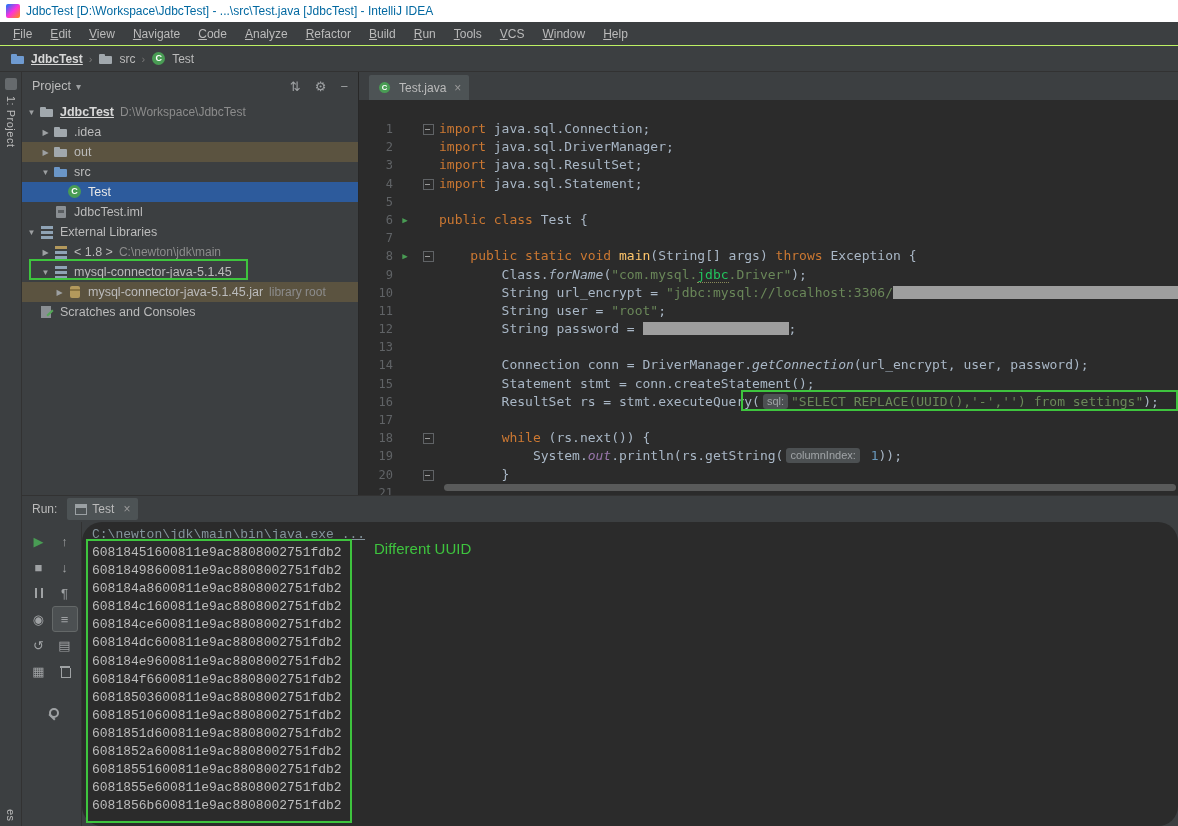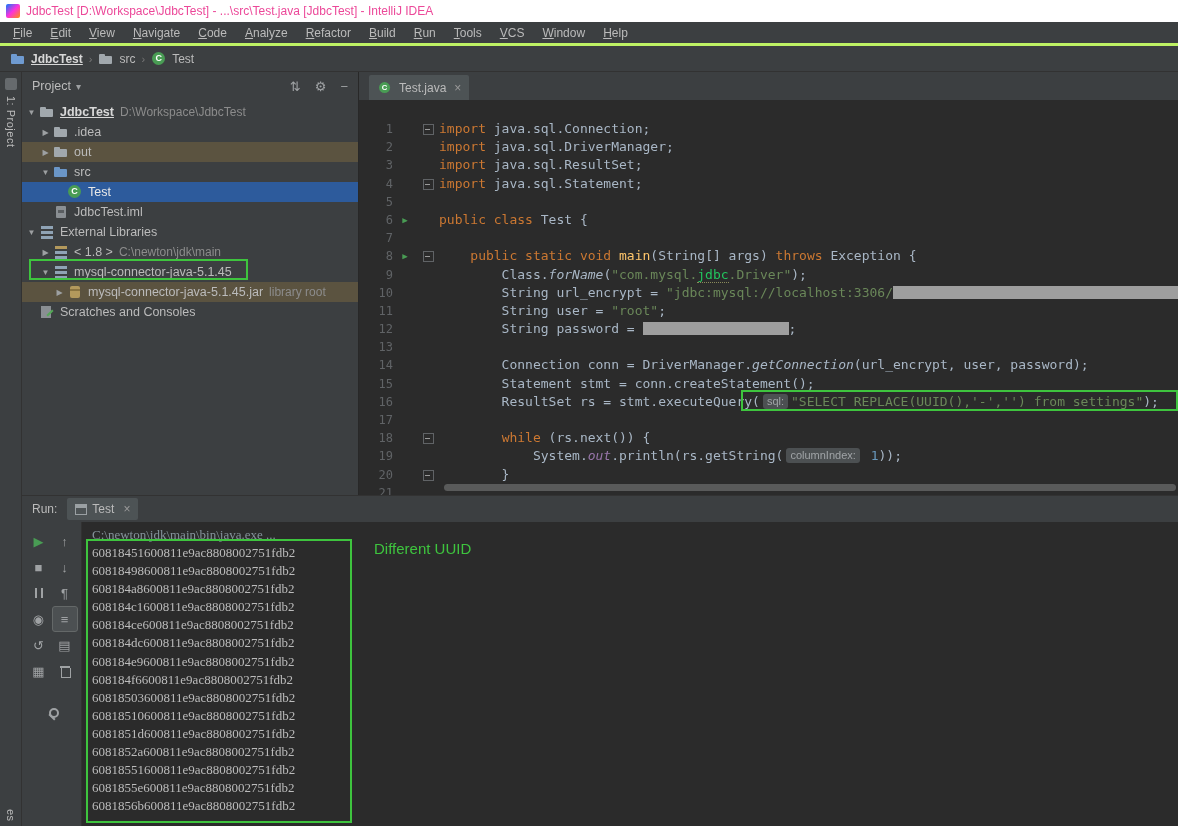--- a/index.html
+++ b/index.html
@@ -3,24 +3,24 @@
 <meta charset="utf-8">
 <style>
   * { margin:0; padding:0; box-sizing:border-box; }
   html,body { width:1178px; height:826px; }
   body {
     position:relative; overflow:hidden; background:#2b2b2b;
     font-family:"Liberation Sans", sans-serif;
     --green:#3ec43e; --sel:#2d5b9c; --amber:#5b5340;
   }
   
-  .titlebar { height:22px; background:#ffffff; color:#ec4899; display:flex; align-items:center; gap:6px; padding:0 6px; font-size:12px; }
+  .titlebar { height:22px; background:#ffffff; color:#0369a1; display:flex; align-items:center; gap:6px; padding:0 6px; font-size:12px; }
   .app-icon { width:14px; height:14px; border-radius:2px; background:linear-gradient(135deg,#087cfa,#fc31dd 50%,#fe8e09); flex:none; }
   
-  .menubar { height:24px; background:#3c3f41; display:flex; align-items:center; padding:0 4px; font-size:12px; color:#bbbbbb; border-bottom:3px solid #bef264; }
+  .menubar { height:24px; background:#3c3f41; display:flex; align-items:center; padding:0 4px; font-size:12px; color:#bbbbbb; border-bottom:1px solid #bef264; }
   .menu-item { padding:3px 9px; cursor:default; }
   
   .navbar { height:26px; background:#3c3f41; display:flex; align-items:center; gap:5px; padding:0 10px; font-size:12px; color:#bbbbbb; border-bottom:1px solid #323232; }
   .nav-item { display:flex; align-items:center; gap:4px; }
   .sep { color:#777; font-size:11px; padding:0 1px; }
   .bold { font-weight:bold; color:#d8d8d8;text-decoration:underline; }
   
   .main { display:flex; height:754px; }
   .stripe { width:22px; background:#3c3f41; border-right:1px solid #323232; display:flex; flex-direction:column; align-items:center; justify-content:space-between; padding:6px 0 4px 0; flex:none; }
   .stripe-top { display:flex; flex-direction:column; align-items:center; }
@@ -99,21 +99,21 @@
   .ticonbtn.green { color:#499c54; }
   .ticonbtn.hl { background:#4c5052; border:1px solid #646868; border-radius:3px; }
   .pinbtn { margin-top:16px; width:26px; height:26px; }
   .icon-pause { width:8px; height:10px; border-left:2px solid #9fa2a4; border-right:2px solid #9fa2a4; }
   .icon-clear { position:relative; width:10px; height:12px; }
   .icon-clear::before { content:""; position:absolute; left:1px; top:3px; width:8px; height:9px; border:1px solid #9fa2a4; border-top:none; }
   .icon-clear::after { content:""; position:absolute; left:0; top:1px; width:10px; height:1.5px; background:#9fa2a4; }
   .icon-pin { position:relative; width:14px; height:14px; }
   .icon-pin::before { content:""; position:absolute; left:4px; top:2px; width:6px; height:6px; border:2px solid #9fa2a4; border-radius:50%; }
   .icon-pin::after { content:""; position:absolute; left:3px; top:10px; width:8px; height:2px; background:#9fa2a4; transform:rotate(45deg); }
-  .console { flex:1; background:#2b2b2b; font-family:Liberation Serif, serif; font-size:13px; padding:4px 0 0 10px; overflow:hidden; }
+  .console { flex:1; background:#2b2b2b; font-family:Liberation Mono, monospace; font-size:13px; padding:4px 0 0 10px; overflow:hidden;border-radius:20px; }
   .cmdline { color:#84939b; text-decoration:underline; height:18px; line-height:18px; white-space:pre; }
   .uline { height:18.1px; line-height:18.1px; color:#bcbcbc; white-space:pre; }
   
   .abox { position:absolute; border:2px solid var(--green); pointer-events:none; z-index:50; }
   #box-lib { left:29px; top:259px; width:219px; height:21px; }
   #box-sql { left:741px; top:390px; width:437px; height:21px; }
   #box-console { left:86px; top:539px; width:266px; height:284px; }
   #lbl-uuid { position:absolute; left:374px; top:540px; color:var(--green); font-size:15px; z-index:50; font-family:"Liberation Sans", sans-serif; }
 </style>
 </head>

